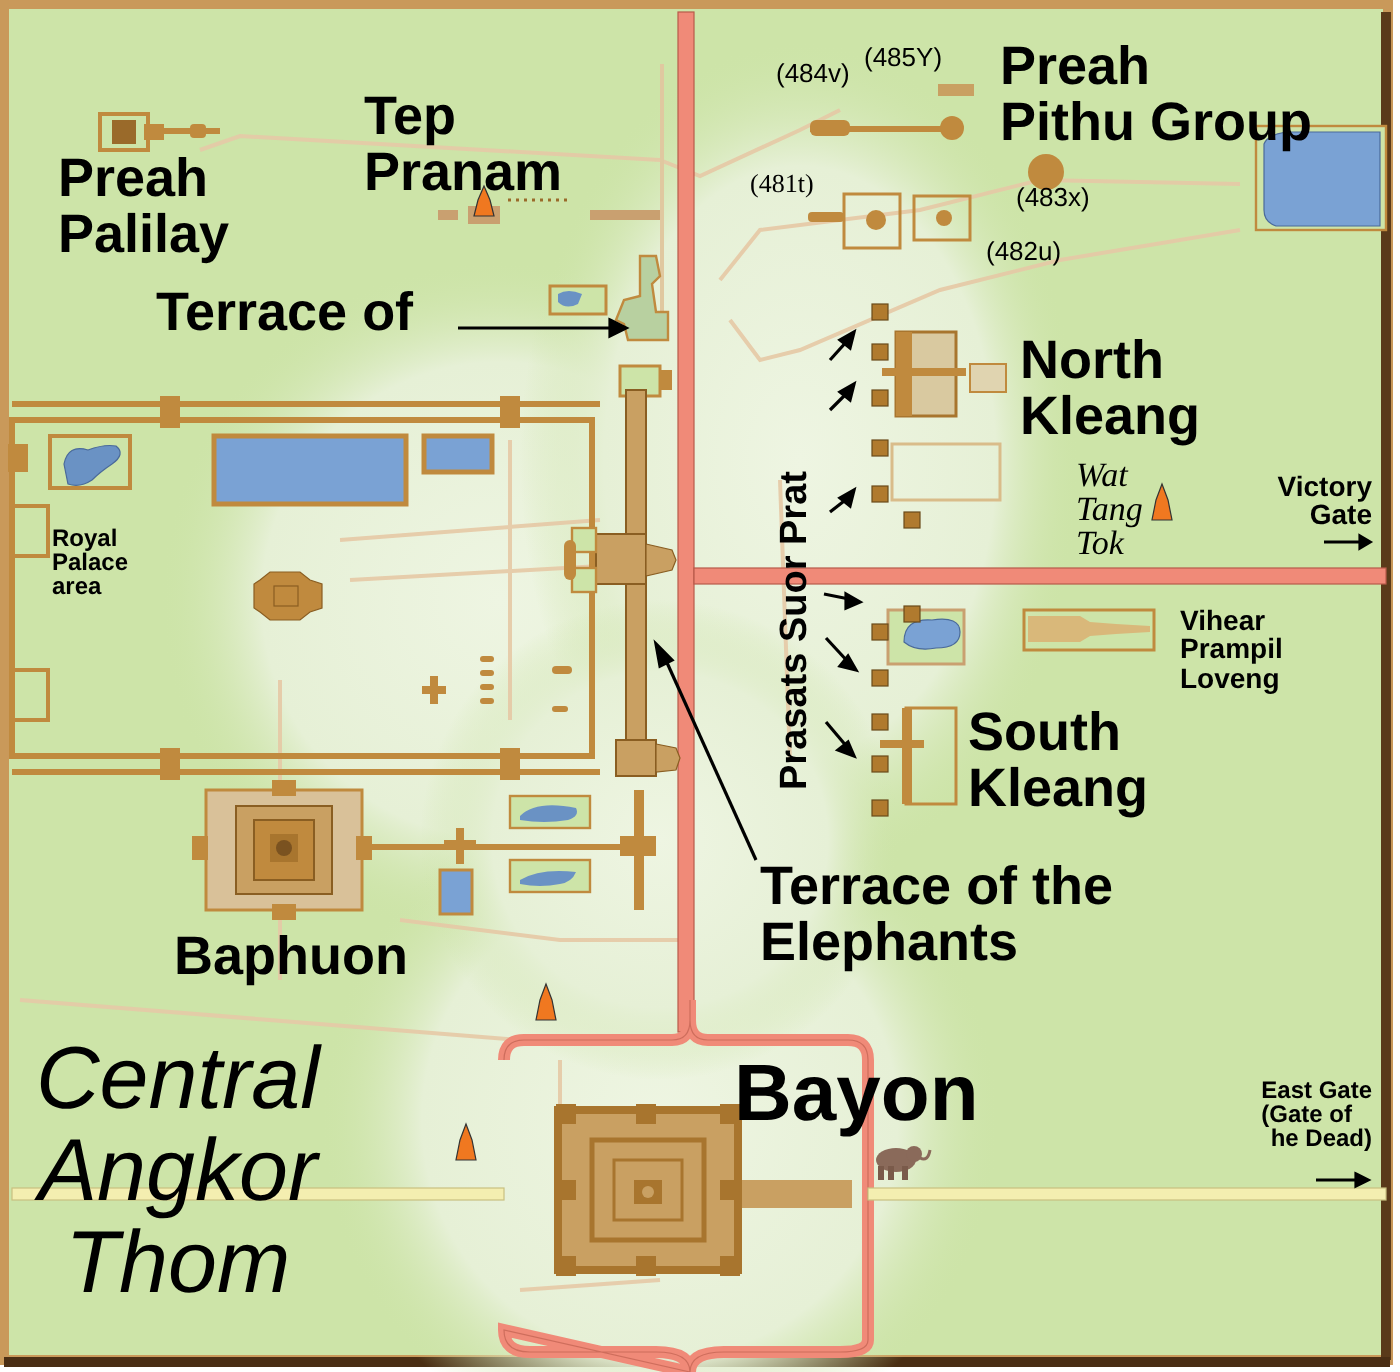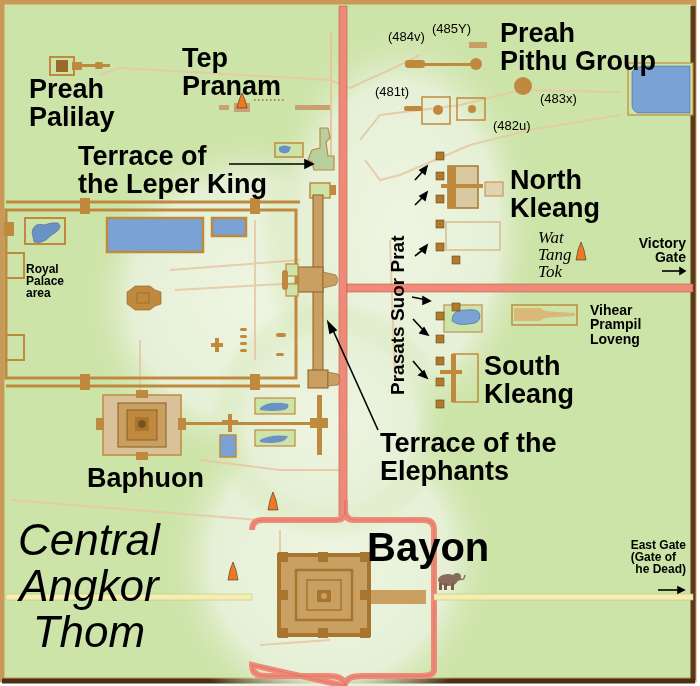--- a/index.html
+++ b/index.html
@@ -266,21 +266,20 @@
 <div class="lbl big" style="left:29px;top:76px;">
   <div>Preah</div>
   <div>Palilay</div>
 </div>
 <div class="lbl big" style="left:182px;top:45px;">
   <div>Tep</div>
   <div>Pranam</div>
 </div>
 <div class="lbl big" style="left:78px;top:143px;">
   <div>Terrace of</div>
-  <div>the Leper King</div>
 </div>
 <div class="lbl xs" style="left:26px;top:263px;">
   <div>Royal</div>
   <div>Palace</div>
   <div>area</div>
 </div>
 <div class="lbl big" style="left:87px;top:465px;">Baphuon</div>
 <div class="lbl title" style="left:18px;top:517px;">
   <div>Central</div>
   <div>Angkor</div>
@@ -290,22 +289,22 @@
 <div class="lbl big" style="left:380px;top:430px;">
   <div>Terrace of the</div>
   <div>Elephants</div>
 </div>
 <div class="lbl big" style="left:500px;top:20px;">
   <div>Preah</div>
   <div>Pithu Group</div>
 </div>
 <div class="lbl num" style="left:432px;top:22px;">(485Y)</div>
 <div class="lbl num" style="left:388px;top:30px;">(484v)</div>
-<div class="lbl num" style="left:375px;top:85px;">(481t)</div>
-<div class="lbl num" style="left:540px;top:92px;">(483x)</div>
+<div class="lbl num" style="left:375px;top:85px;font-family:Liberation Serif, serif;">(481t)</div>
+<div class="lbl num" style="left:508px;top:92px;">(483x)</div>
 <div class="lbl num" style="left:493px;top:119px;">(482u)</div>
 <div class="lbl big" style="left:510px;top:167px;">
   <div>North</div>
   <div>Kleang</div>
 </div>
 <div class="lbl big" style="left:484px;top:353px;">
   <div>South</div>
   <div>Kleang</div>
 </div>
 <div class="lbl med vert" style="left:388px;top:395px;">Prasats Suor Prat</div>

